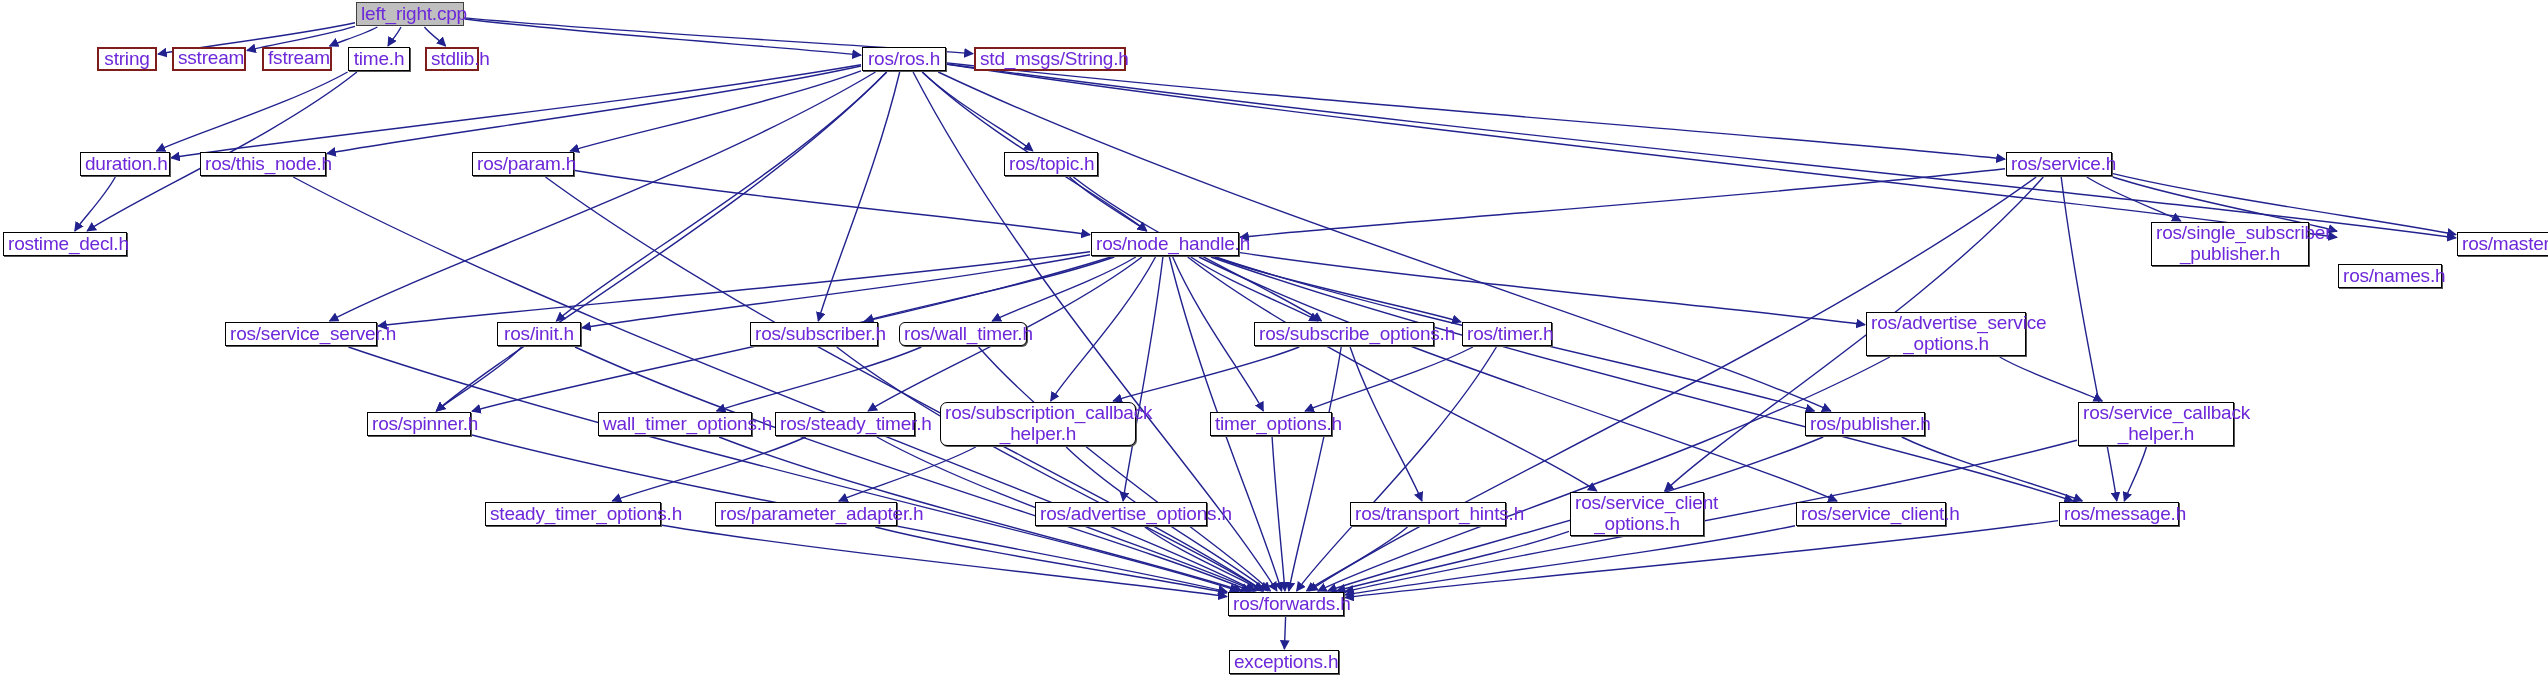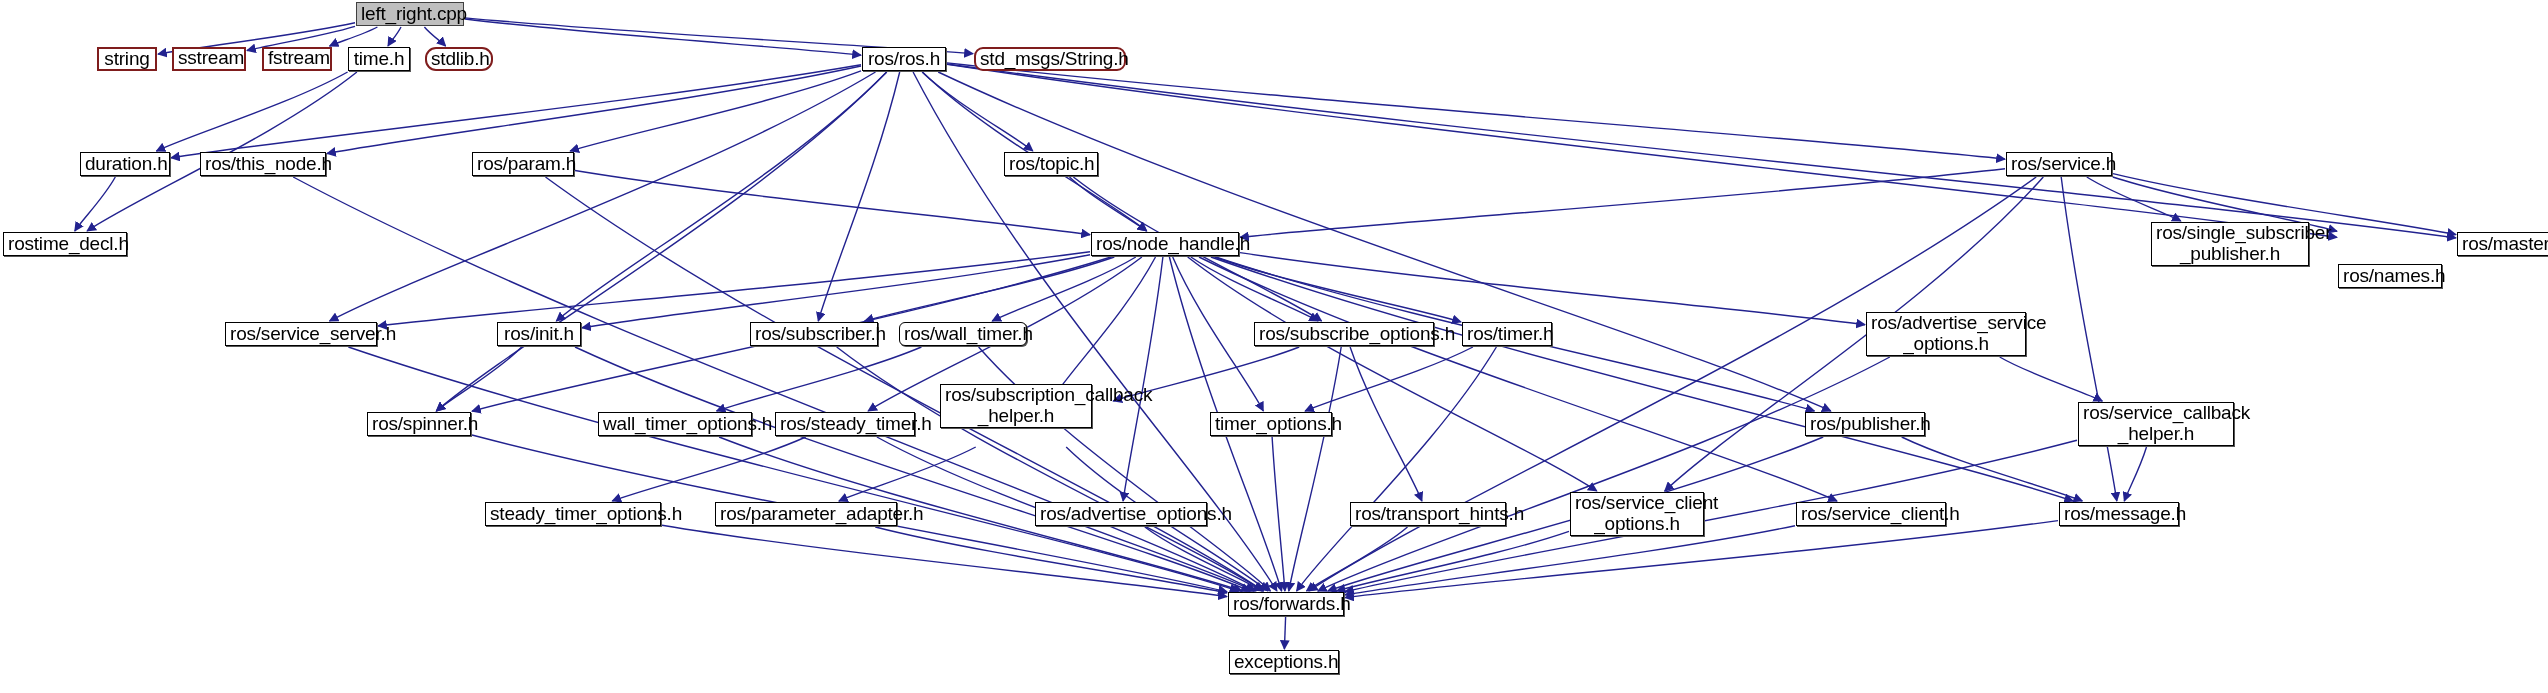--- a/index.html
+++ b/index.html
@@ -28,21 +28,21 @@
   .gnode {
     position: absolute;
     box-sizing: border-box;
     display: flex;
     align-items: center;
     justify-content: center;
     text-align: center;
     font-family: "Liberation Sans", sans-serif;
     font-size: 19px;
     line-height: 1.08;
-    color: #000000;
+    color: #6d28d9;
     background: #ffffff;
     border: 1px solid #000000;
     white-space: pre-line;
     letter-spacing: -0.2px;
   }
   .gnode.root {
     background: #bfbfbf;
     border: 1px solid #404040;
   }
   .gnode.plain {
@@ -157,23 +157,23 @@
         <path d="M 2058.0 520.6 C 1833.8 551.4, 1480.2 580.7, 1345.0 597.6" fill="none" stroke="#22228f" stroke-width="1.4" marker-end="url(#arrow)"></path>
         <path d="M 1285.6 617.0 C 1285.2 629.8, 1284.7 642.0, 1284.4 649.0" fill="none" stroke="#22228f" stroke-width="1.4" marker-end="url(#arrow)"></path>
       </g>
   </svg>
   <div id="nodes-layer">
       <div class="gnode root" style="left: 356px; top: 2px; width: 108px; height: 24px;"><span class="lbl">left_right.cpp</span></div>
       <div class="gnode plain" style="left: 97px; top: 47px; width: 60px; height: 24px;"><span class="lbl">string</span></div>
       <div class="gnode plain" style="left: 172px; top: 47px; width: 74px; height: 24px; align-items: flex-end;"><span class="lbl">sstream</span></div>
       <div class="gnode plain" style="left: 262px; top: 47px; width: 70px; height: 24px; align-items: flex-end;"><span class="lbl">fstream</span></div>
       <div class="gnode thick" style="left: 348px; top: 47px; width: 62px; height: 24px;"><span class="lbl">time.h</span></div>
-      <div class="gnode plain" style="left: 425px; top: 47px; width: 68px; height: 24px; border-radius: 11px;"><span class="lbl">stdlib.h</span></div>
+      <div class="gnode plain" style="left: 425px; top: 47px; width: 54px; height: 24px;"><span class="lbl">stdlib.h</span></div>
       <div class="gnode thick" style="left: 862px; top: 47px; width: 84px; height: 24px;"><span class="lbl">ros/ros.h</span></div>
-      <div class="gnode plain" style="left: 974px; top: 47px; width: 152px; height: 24px; border-radius: 9px;"><span class="lbl">std_msgs/String.h</span></div>
+      <div class="gnode plain" style="left: 974px; top: 47px; width: 152px; height: 24px;"><span class="lbl">std_msgs/String.h</span></div>
       <div class="gnode thick" style="left: 80px; top: 152px; width: 90px; height: 24px;"><span class="lbl">duration.h</span></div>
       <div class="gnode thick" style="left: 200px; top: 152px; width: 126px; height: 24px;"><span class="lbl">ros/this_node.h</span></div>
       <div class="gnode thick" style="left: 472px; top: 152px; width: 102px; height: 24px;"><span class="lbl">ros/param.h</span></div>
       <div class="gnode thick" style="left: 1004px; top: 152px; width: 94px; height: 24px;"><span class="lbl">ros/topic.h</span></div>
       <div class="gnode thick" style="left: 2006px; top: 152px; width: 106px; height: 24px;"><span class="lbl">ros/service.h</span></div>
       <div class="gnode thick" style="left: 3px; top: 232px; width: 124px; height: 24px;"><span class="lbl">rostime_decl.h</span></div>
       <div class="gnode thick" style="left: 1091px; top: 232px; width: 148px; height: 24px;"><span class="lbl">ros/node_handle.h</span></div>
       <div class="gnode thick" style="left: 2151px; top: 222px; width: 158px; height: 44px;"><span class="lbl">ros/single_subscriber
 _publisher.h</span></div>
       <div class="gnode thick" style="left: 2338px; top: 232px; width: 104px; height: 24px; margin-top: 32px;"><span class="lbl">ros/names.h</span></div>
@@ -182,21 +182,21 @@
       <div class="gnode thick" style="left: 497px; top: 322px; width: 84px; height: 24px;"><span class="lbl">ros/init.h</span></div>
       <div class="gnode thick" style="left: 750px; top: 322px; width: 128px; height: 24px;"><span class="lbl">ros/subscriber.h</span></div>
       <div class="gnode thick" style="left: 899px; top: 322px; width: 128px; height: 24px; border-radius: 6px;"><span class="lbl">ros/wall_timer.h</span></div>
       <div class="gnode thick" style="left: 1254px; top: 322px; width: 180px; height: 24px;"><span class="lbl">ros/subscribe_options.h</span></div>
       <div class="gnode thick" style="left: 1462px; top: 322px; width: 90px; height: 24px;"><span class="lbl">ros/timer.h</span></div>
       <div class="gnode thick" style="left: 1866px; top: 312px; width: 160px; height: 44px;"><span class="lbl">ros/advertise_service
 _options.h</span></div>
       <div class="gnode thick" style="left: 367px; top: 412px; width: 104px; height: 24px;"><span class="lbl">ros/spinner.h</span></div>
       <div class="gnode thick" style="left: 598px; top: 412px; width: 154px; height: 24px;"><span class="lbl">wall_timer_options.h</span></div>
       <div class="gnode thick" style="left: 775px; top: 412px; width: 140px; height: 24px;"><span class="lbl">ros/steady_timer.h</span></div>
-      <div class="gnode thick" style="left: 940px; top: 384px; width: 152px; height: 44px;"><span class="lbl">ros/subscription_callback
+      <div class="gnode thick" style="left: 940px; top: 402px; width: 196px; height: 44px; border-radius: 7px;"><span class="lbl">ros/subscription_callback
 _helper.h</span></div>
       <div class="gnode thick" style="left: 1210px; top: 412px; width: 122px; height: 24px;"><span class="lbl">timer_options.h</span></div>
       <div class="gnode thick" style="left: 1805px; top: 412px; width: 120px; height: 24px;"><span class="lbl">ros/publisher.h</span></div>
       <div class="gnode thick" style="left: 2078px; top: 402px; width: 156px; height: 44px;"><span class="lbl">ros/service_callback
 _helper.h</span></div>
       <div class="gnode thick" style="left: 485px; top: 502px; width: 176px; height: 24px;"><span class="lbl">steady_timer_options.h</span></div>
       <div class="gnode thick" style="left: 715px; top: 502px; width: 182px; height: 24px;"><span class="lbl">ros/parameter_adapter.h</span></div>
       <div class="gnode thick" style="left: 1035px; top: 502px; width: 172px; height: 24px;"><span class="lbl">ros/advertise_options.h</span></div>
       <div class="gnode thick" style="left: 1350px; top: 502px; width: 156px; height: 24px;"><span class="lbl">ros/transport_hints.h</span></div>
       <div class="gnode thick" style="left: 1570px; top: 492px; width: 134px; height: 44px;"><span class="lbl">ros/service_client

